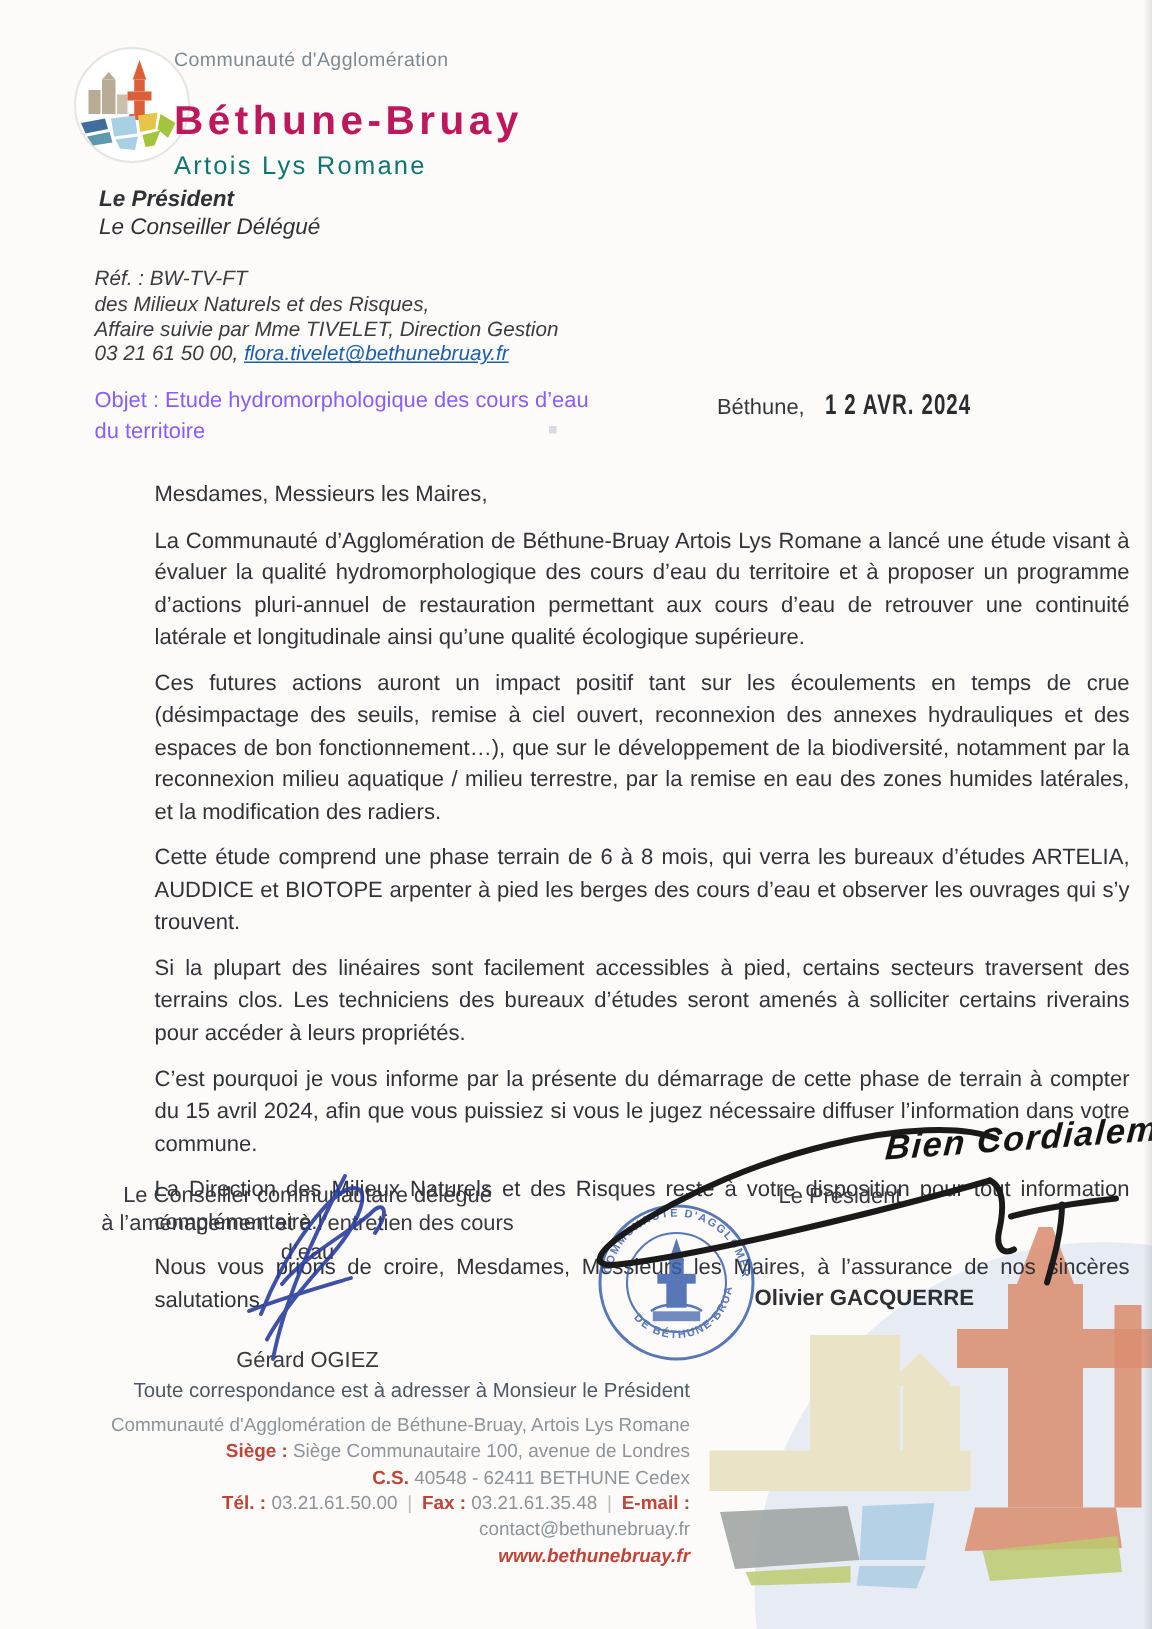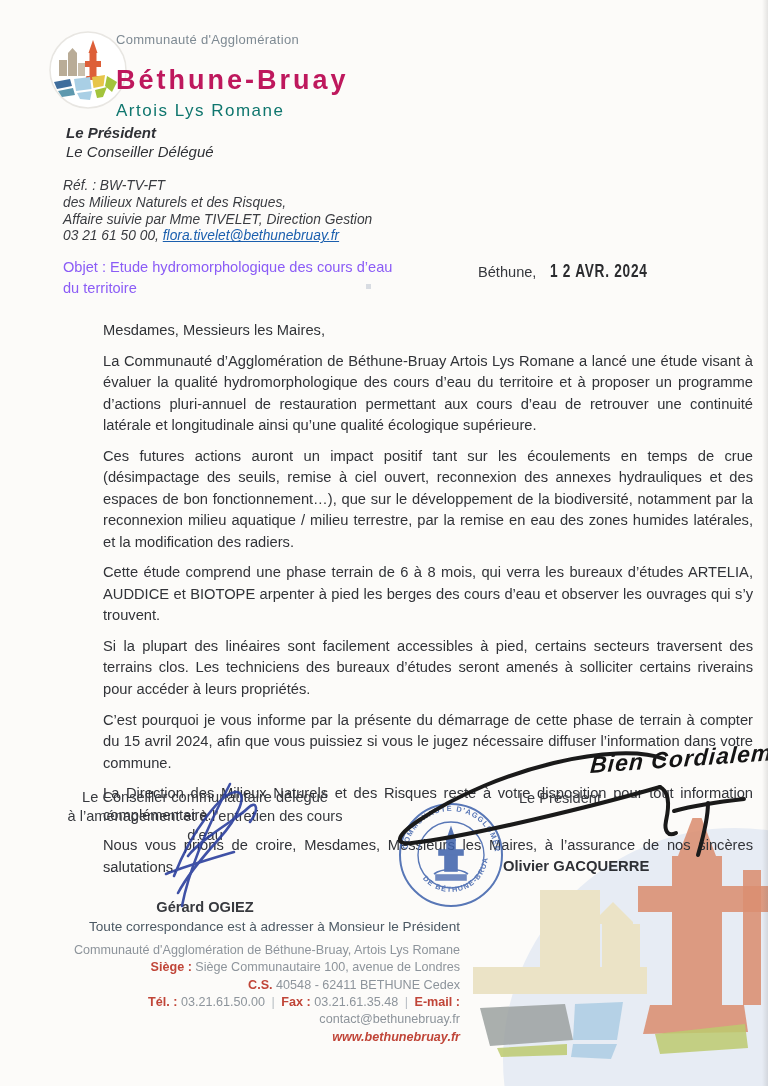--- a/index.html
+++ b/index.html
@@ -37,21 +37,21 @@
     font-family:"Liberation Sans", sans-serif;
   }
 
   
   .letter-body { position:absolute; left:63px; top:320px; width:650px; font-size:14.7px; line-height:1.465; color:#313338;margin-left:40px; }
   .letter-body p { margin-bottom:9px; text-align:justify; }
   .letter-body p.salutation { text-align:left; }
 
   
   .sig-left { position:absolute; left:58px; top:788px; width:294px; text-align:center; font-size:14.6px; line-height:1.3; color:#37393e; }
-  .sig-left .name { margin-top:53px; font-weight:bold; }
+  .sig-left .name { margin-top:53px; font-weight:normal; }
   .sig-blue { position:absolute; left:152px; top:778px; pointer-events:none; }
   .sig-right-title { position:absolute; left:519px; top:790px; font-size:14.6px; color:#3a3c41; }
   .sig-right-name  { position:absolute; left:503px; top:858px; font-size:14.8px; font-weight:bold; color:#2e3035; }
   .stamp-wrap { position:absolute; left:392px; top:798px; width:118px; height:114px; opacity:.85; }
   .sig-black { position:absolute; left:378px; top:733px; pointer-events:none; }
   .handwriting {
     position:absolute; left:590px; top:744px; font-size:23px; font-weight:bold; font-style:italic;
     color:#141414; transform:rotate(-4deg) skewX(-8deg); letter-spacing:1px; white-space:nowrap;
   }
 

